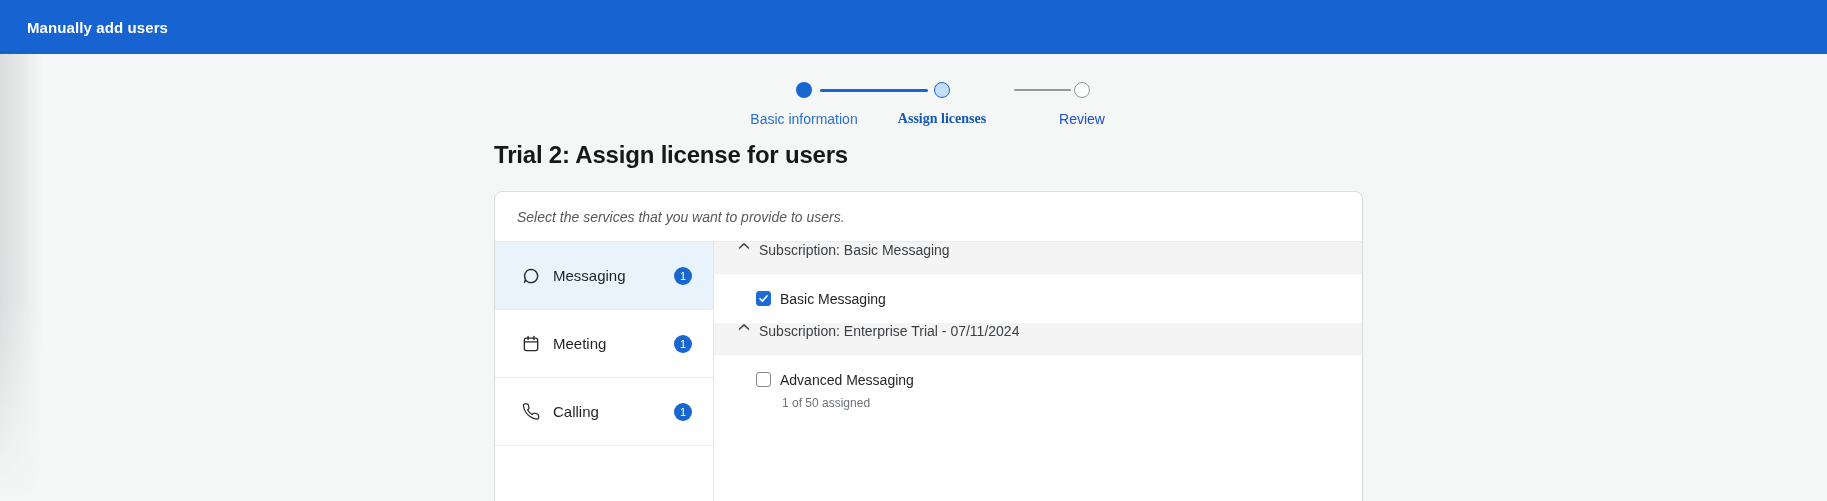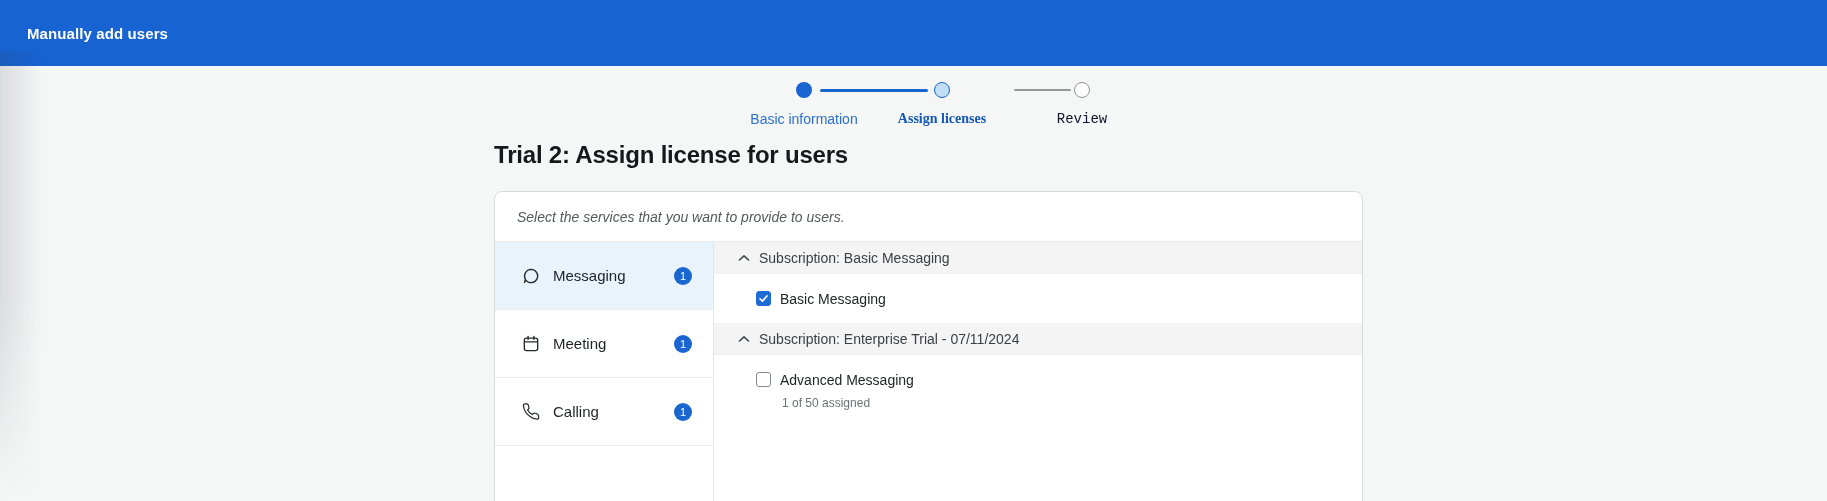--- a/index.html
+++ b/index.html
@@ -4,21 +4,21 @@
 <style>
   html,body{margin:0;padding:0;}
   body{
     width:1827px;height:501px;position:relative;overflow:hidden;
     background:#f5f6f6;
     font-family:"Liberation Sans", sans-serif;
     -webkit-font-smoothing:antialiased;
   }
   
   .topbar{
-    position:absolute;left:0;top:0;width:100%;height:66px;
+    position:absolute;left:0;top:0;width:100%;height:54px;
     background:#1763d2;display:flex;align-items:center;padding-left:27px;box-sizing:border-box;
   }
   .topbar-title{color:#ffffff;font-size:15px;font-weight:700;letter-spacing:.1px;}
   
   .left-shade{
     position:absolute;left:0;top:51px;bottom:0;width:52px;pointer-events:none;
     background:linear-gradient(to right, rgba(60,60,66,.14), rgba(60,60,66,0) 82%);
     -webkit-mask-image:linear-gradient(to bottom, #000 55%, transparent 100%);
     mask-image:linear-gradient(to bottom, #000 55%, transparent 100%);
   }
@@ -27,21 +27,21 @@
   .step-dot{position:absolute;width:16px;height:16px;border-radius:50%;box-sizing:border-box;}
   .step-dot.completed{background:#1a66d1;}
   .step-dot.current{background:#c3def7;border:1.6px solid #1a66d1;}
   .step-dot.upcoming{background:#fdfdfd;border:1.6px solid #8f9498;}
   .step-line{position:absolute;border-radius:2px;}
   .step-line.blue{background:#1a66d1;height:2.6px;}
   .step-line.gray{background:#97999b;height:2px;}
   .step-label{position:absolute;width:160px;text-align:center;font-size:14px;}
   .step-label.completed{color:#2a70d3;font-weight:400;}
   .step-label.current{color:#1458b8;font-weight:700;font-family:Liberation Serif, serif;}
-  .step-label.upcoming{color:#0f172a;font-weight:400;font-family:Liberation Mono, monospace;}
+  .step-label.upcoming{color:#1d4ed8;font-weight:400;}
   
   .page-heading{
     position:absolute;left:494px;top:141px;
     font-size:24px;font-weight:700;color:#16181a;letter-spacing:-.2px;
   }
   
   .card{
     position:absolute;left:494px;top:191px;width:869px;height:320px;
     background:#ffffff;border:1px solid #d9dadc;border-radius:8px 8px 0 0;
     box-sizing:border-box;display:flex;flex-direction:column;
@@ -66,21 +66,21 @@
   .badge{
     width:18px;height:18px;flex:0 0 18px;border-radius:50%;
     display:flex;align-items:center;justify-content:center;
     font-size:11px;font-weight:400;
   }
   .badge.blue{background:#1a66d1;color:#ffffff;}
   .badge.gray{background:#dfe0e2;color:#595d61;}
   
   .svc-panel{flex:1;min-width:0;}
   .section-band{
-    height:32px;background:#f4f4f5;display:flex;align-items:center;
+    height:32px;background:#f4f4f5;display:flex;align-items:flex-start;
     padding-left:24px;box-sizing:border-box;cursor:pointer;
     border-bottom:1px solid #efeff0;
   }
   .section-band + * {border-top:0;}
   .band-chevron{width:12px;height:8px;margin-right:9px;display:flex;color:#44484c;}
   .band-chevron svg{width:12px;height:8px;display:block;}
   .band-title{font-size:14px;color:#3c4043;}
   .license-row{display:flex;align-items:center;gap:9px;padding-left:42px;height:49px;box-sizing:border-box;}
   .checkbox{
     width:15px;height:15px;flex:0 0 15px;border-radius:3px;box-sizing:border-box;

